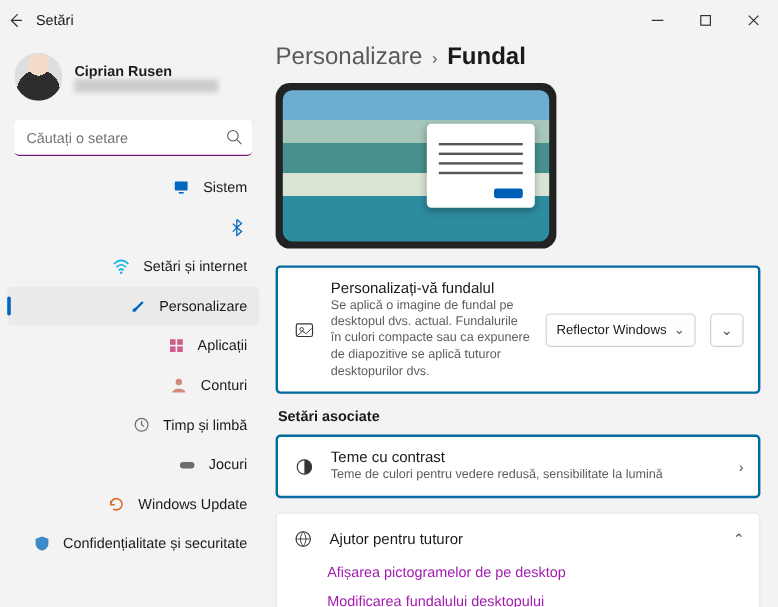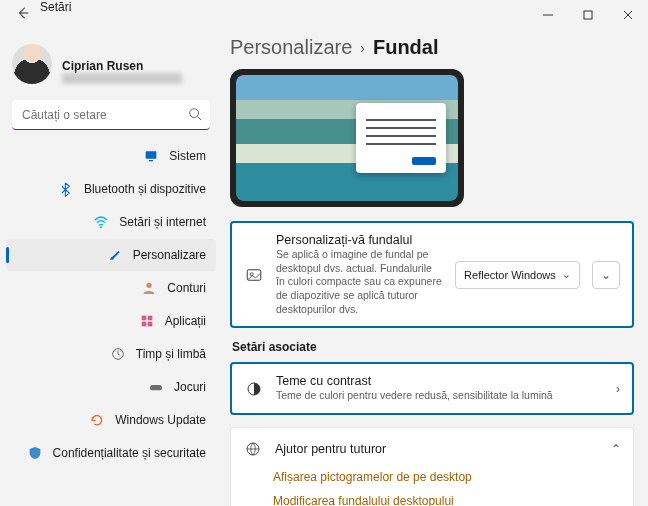--- a/index.html
+++ b/index.html
@@ -1,24 +1,24 @@
 <!DOCTYPE html>
 <html><head>
 <meta charset="utf-8">
 <style>
   * { box-sizing: border-box; margin: 0; padding: 0; font-family: "Segoe UI", Arial, sans-serif; }
   body { width: 648px; height: 506px; background: #f3f3f3; overflow: hidden; font-size: 12px; color: #1a1a1a; }
-  .titlebar { height: 34px; display: flex; padding-left: 10px; }
+  .titlebar { height: 34px; display: flex; align-items: center; }
   .back-btn { width: 26px; height: 26px; display:flex;align-items:center;justify-content:center;border:none;background:none;}
   .app-title { margin-left: 4px; font-size: 12px; }
   .win-controls { margin-left: auto; display: flex; }
   .win-ctl { width: 40px; height: 30px; display:flex;align-items:center;justify-content:center;border:none;background:none;}
   .layout { display:flex; height: calc(506px - 34px); }
   .sidebar { width: 222px; padding: 6px 4px 0 4px; overflow:hidden;}
-  .user-block { display:flex; align-items:flex-end; gap:10px; padding:4px 8px 10px 8px; }
+  .user-block { display:flex; align-items:center; gap:10px; padding:4px 8px 10px 8px; }
   .avatar { width: 40px; height: 40px; border-radius: 50%; background: radial-gradient(circle at 50% 25%, #f2dcc7 0 9px, transparent 9px), radial-gradient(circle at 50% 80%, #2d2d2d 0 18px, transparent 18px), #dedede; }
   .user-name { font-size: 12px; font-weight: 600; }
   .user-sub { font-size: 11px; color: #999; filter: blur(2px); width:120px; height:11px; background:#ccc; }
   .search-wrap { margin: 6px 8px 10px 8px; position:relative; }
   .search-input { width:100%; height:30px; border:none; border-bottom:1px solid #701a75; background:#fff; border-radius:4px; padding:0 28px 0 10px; font-size:12px; }
   .search-icon { position:absolute; right:8px; top:7px; }
   .nav { list-style:none; }
   .nav li { display:flex; align-items:center; gap:10px; height:32px; padding:0 10px; border-radius:4px; margin:1px 2px; position:relative;justify-content:flex-end; }
   .nav li.active { background:#eaeaea; }
   .nav li.active::before { content:""; position:absolute; left:0px; top:8px; bottom:8px; width:3px; border-radius:2px; background:#0067c0; }
@@ -47,21 +47,21 @@
   .chev { color:#555; }
   .expand-btn { width:28px; height:28px; border:1px solid #d0d0d0; border-radius:4px; display:flex;align-items:center;justify-content:center;}
 
   .section-label { font-size:12px; font-weight:600; margin:6px 0 8px 2px; }
 
   .expander { background:#fff; border:1px solid #e7e7e7; border-radius:4px; padding: 12px 12px; }
   .expander-header { display:flex; align-items:center; gap:12px; }
   .expander-header .title { font-size:12.5px; }
   .expander-chev { margin-left:auto; color:#555; }
   .expander-links { margin-top:12px; margin-left:30px; display:flex; flex-direction:column; gap:10px;}
-  .expander-links a { color:#a16207; text-decoration:none; font-size:12px;}
+  .expander-links a { color:#a21caf; text-decoration:none; font-size:12px;}
 
   .main::-webkit-scrollbar { width:3px;} .main::-webkit-scrollbar-thumb{background:#c9c9c9;border-radius:2px;}
 </style>
 </head>
 <body>
 
 <div class="titlebar">
   <button class="back-btn">
     <svg width="14" height="14" viewBox="0 0 16 16">
         <path d="M10 2 L4 8 L10 14" stroke="#333" stroke-width="1.2" fill="none"></path>
@@ -114,58 +114,57 @@
             </svg>
           </span>
                   <span class="lbl">Sistem</span>
         </li>
         <li>
           <span class="nico">
             <svg width="16" height="16" viewBox="0 0 24 24">
               <path d="M11 3 L17 8 L11 13 L17 18 L11 23 V3 M6 8 L11 13 M6 18 L11 13" stroke="#0067c0" fill="none" stroke-width="1.6"></path>
             </svg>
           </span>
-                  <span class="lbl">Bluetooth și dispozitive</span>
         </li>
         <li>
           <span class="nico">
             <svg width="16" height="16" viewBox="0 0 24 24">
               <path d="M3 9 C9 3 15 3 21 9 M6 13 C10 9 14 9 18 13 M9 17 C11 15 13 15 15 17" stroke="#0bb1e3" fill="none" stroke-width="2"></path>
               <circle cx="12" cy="20" r="1.5" fill="#0bb1e3"></circle>
             </svg>
           </span>
                   <span class="lbl">Setări și internet</span>
         </li>
         <li class="active">
           <span class="nico">
             <svg width="16" height="16" viewBox="0 0 24 24">
               <path d="M5 19 C5 15 8 15 9 14 L17 6 L19 8 L11 16 C10 17 10 20 5 19 Z" fill="#0067c0"></path>
             </svg>
           </span>
                   <span class="lbl">Personalizare</span>
-        </li>
-        <li>
-          <span class="nico">
-            <svg width="16" height="16" viewBox="0 0 24 24">
-              <circle cx="12" cy="8" r="4" fill="#d18b78"></circle>
-              <path d="M4 21 C4 15 20 15 20 21 Z" fill="#d18b78"></path>
-            </svg>
-          </span>
-                  <span class="lbl">Conturi</span>
         </li>
         <li>
           <span class="nico">
             <svg width="16" height="16" viewBox="0 0 24 24">
               <rect x="4" y="4" width="7" height="7" fill="#ce5d8b"></rect>
               <rect x="13" y="4" width="7" height="7" fill="#ce5d8b"></rect>
               <rect x="4" y="13" width="7" height="7" fill="#ce5d8b"></rect>
               <rect x="13" y="13" width="7" height="7" fill="#ce5d8b"></rect>
             </svg>
           </span>
                   <span class="lbl">Aplicații</span>
+        </li>
+        <li>
+          <span class="nico">
+            <svg width="16" height="16" viewBox="0 0 24 24">
+              <circle cx="12" cy="8" r="4" fill="#d18b78"></circle>
+              <path d="M4 21 C4 15 20 15 20 21 Z" fill="#d18b78"></path>
+            </svg>
+          </span>
+                  <span class="lbl">Conturi</span>
         </li>
         <li>
           <span class="nico">
             <svg width="16" height="16" viewBox="0 0 24 24">
               <circle cx="12" cy="12" r="8" stroke="#6d6d6d" fill="none" stroke-width="1.5"></circle>
               <path d="M12 7 V12 L15 14" stroke="#6d6d6d" fill="none" stroke-width="1.5"></path>
             </svg>
           </span>
                   <span class="lbl">Timp și limbă</span>
         </li>

